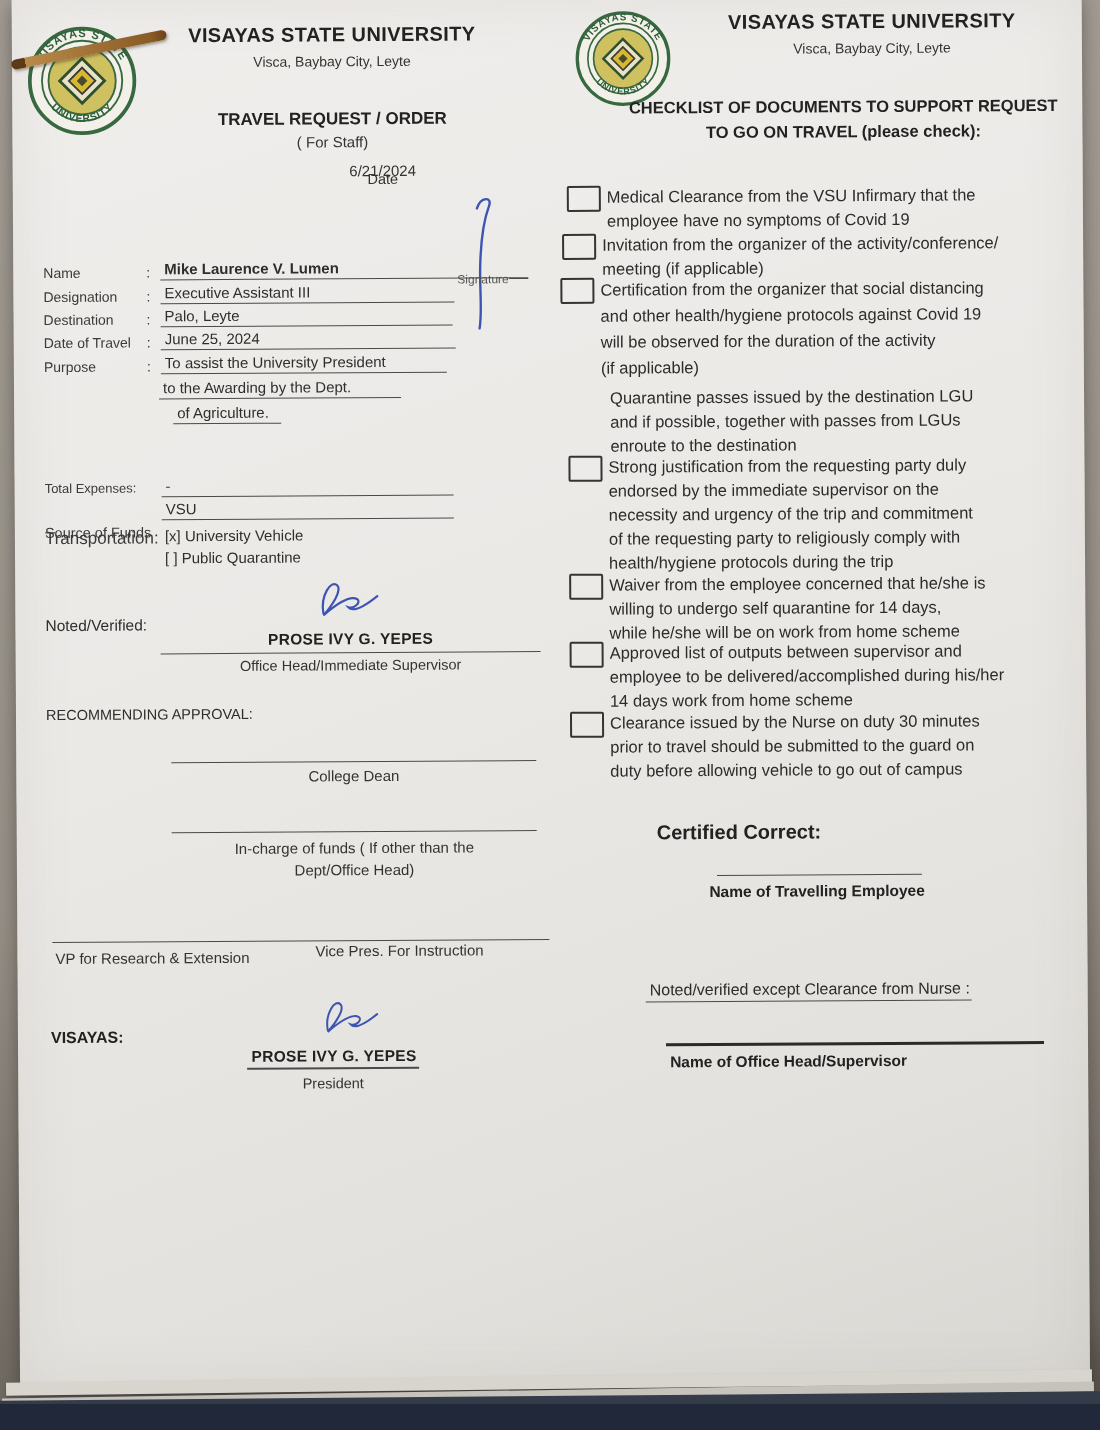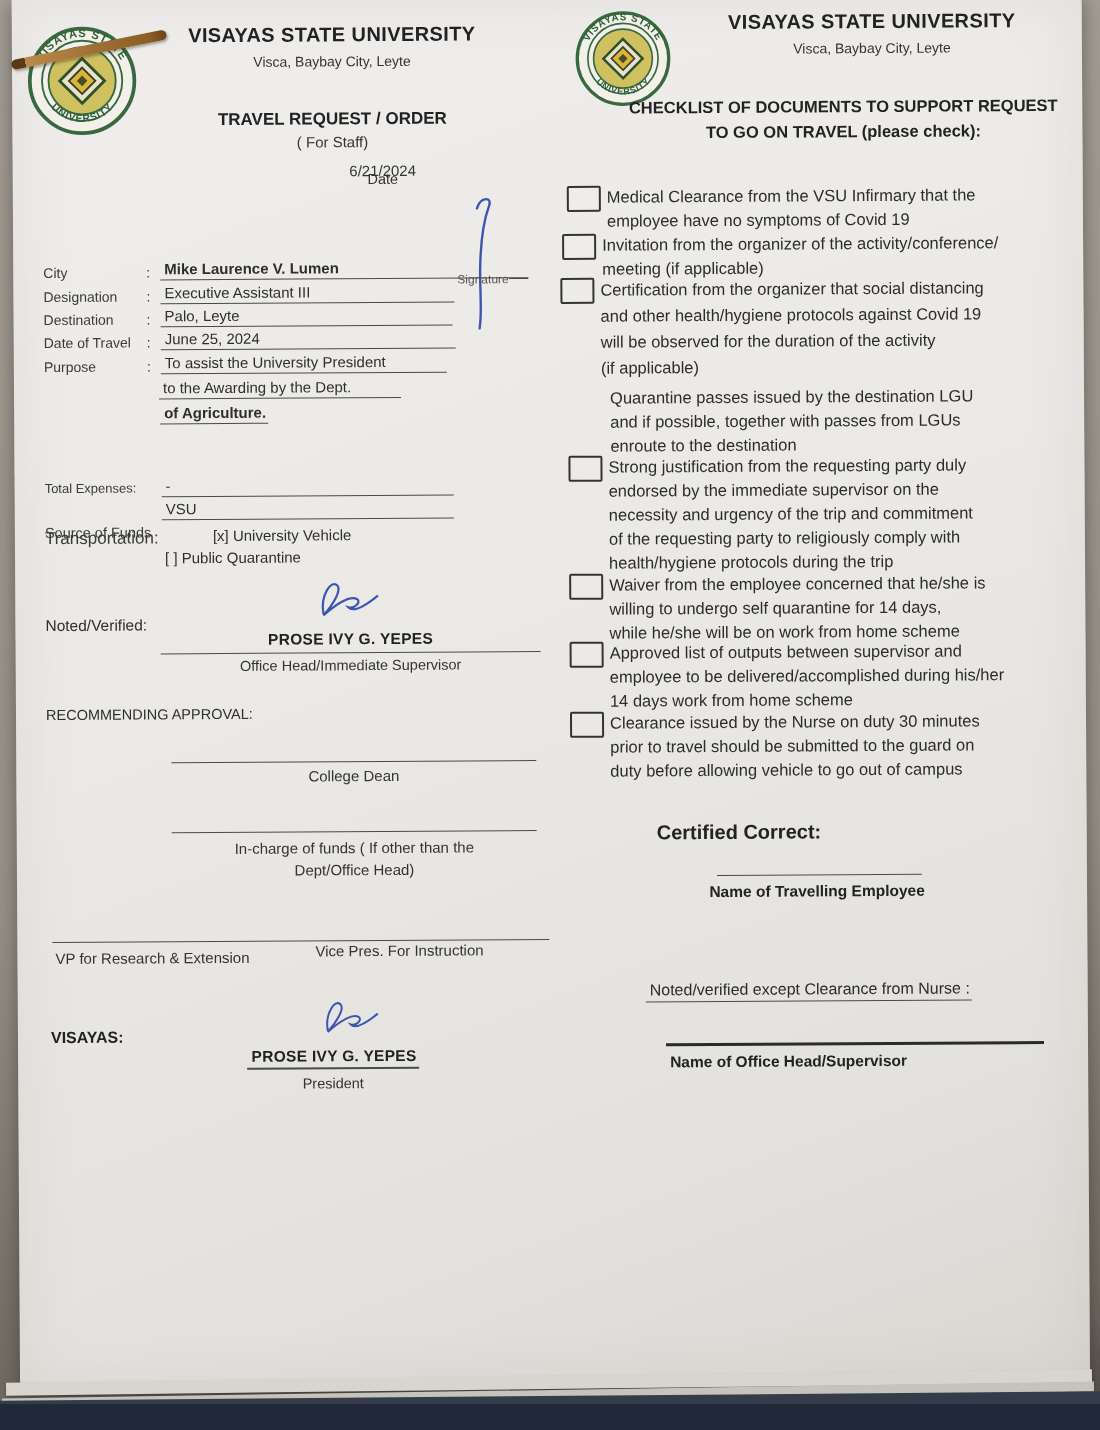--- a/index.html
+++ b/index.html
@@ -73,21 +73,21 @@
     <div class="abs ctr" style="left:90px;top:136px;width:460px;font-size:15px;">( For Staff)</div>
     <div class="abs ctr" style="left:290px;top:165px;width:160px;font-size:15px;">6/21/2024</div>
     <div class="abs ctr" style="left:290px;top:174px;width:160px;font-size:14.5px;">Date</div>
 
     <svg class="abs sig" style="left:446px;top:198px;" width="48" height="140" viewBox="0 0 48 140">
       <path d="M18 14 C 22 2, 34 2, 30 12 C 27 20, 22 40, 21 70 C 20 95, 23 115, 20 134" fill="none" stroke="#3d55b2" stroke-width="2.4" stroke-linecap="round"></path>
     </svg>
     <div class="abs smallgray" style="left:444px;top:276px;">Signature</div>
 
     <div class="fieldrow" style="top:262px;">
-      <span class="lbl">City</span>
+      <span class="lbl">Name</span>
       <span class="colon">:</span>
       <span class="uline val b" style="width:362px;">Mike Laurence V. Lumen</span>
     </div>
     <div class="fieldrow" style="top:286px;">
       <span class="lbl">Designation</span>
       <span class="colon">:</span>
       <span class="uline val" style="width:288px;">Executive Assistant III</span>
     </div>
     <div class="fieldrow" style="top:309px;">
       <span class="lbl">Destination</span>
@@ -100,34 +100,34 @@
       <span class="uline val" style="width:289px;">June 25, 2024</span>
     </div>
     <div class="fieldrow" style="top:356px;">
       <span class="lbl">Purpose</span>
       <span class="colon">:</span>
       <span class="uline val" style="width:280px;">To assist the University President</span>
     </div>
     <div class="abs" style="left:145px;top:381px;">
       <span class="uline val" style="width:236px;">to the Awarding by the Dept.</span>
     </div>
-    <div class="abs" style="left:146px;top:406px;font-weight:bold;">
+    <div class="abs" style="left:159px;top:406px;">
       <span class="uline val" style="width:102px;">of Agriculture.</span>
     </div>
 
     <div class="abs lbl" style="left:30px;top:482px;font-size:13px;">Total Expenses:</div>
     <div class="abs" style="left:147px;top:479px;">
       <span class="uline val" style="width:286px;">-</span>
     </div>
     <div class="abs lbl" style="left:30px;top:526px;font-size:14.5px;">Source of Funds</div>
     <div class="abs" style="left:147px;top:502px;">
       <span class="uline val" style="width:286px;">VSU</span>
     </div>
     <div class="abs lbl" style="left:30px;top:530px;font-size:17px;">Transportation:</div>
-    <div class="abs val" style="left:150px;top:529px;margin-left:48px;">[x] University Vehicle</div>
+    <div class="abs val" style="left:150px;top:529px;">[x] University Vehicle</div>
     <div class="abs val" style="left:150px;top:551px;">[ ] Public Quarantine</div>
 
     <div class="abs" style="left:30px;top:618px;font-size:15.5px;color:#2e2e2e;">Noted/Verified:</div>
     <svg class="abs" style="left:278px;top:576px;" width="104" height="48" viewBox="0 0 104 48">
       <path d="M30 40 C 27 22, 38 6, 44 12 C 49 17, 39 32, 30 42 C 44 30, 57 22, 64 26 C 68 29, 61 36, 55 34 C 60 40, 74 31, 84 23" fill="none" stroke="#3d55b2" stroke-width="2.2" stroke-linecap="round"></path>
     </svg>
     <div class="abs ctr b" style="left:145px;top:633px;width:380px;font-size:15.5px;letter-spacing:.3px;">PROSE IVY G. YEPES</div>
     <div class="line" style="left:145px;top:655px;width:380px;"></div>
     <div class="abs ctr" style="left:145px;top:660px;width:380px;font-size:14.5px;">Office Head/Immediate Supervisor</div>
 

